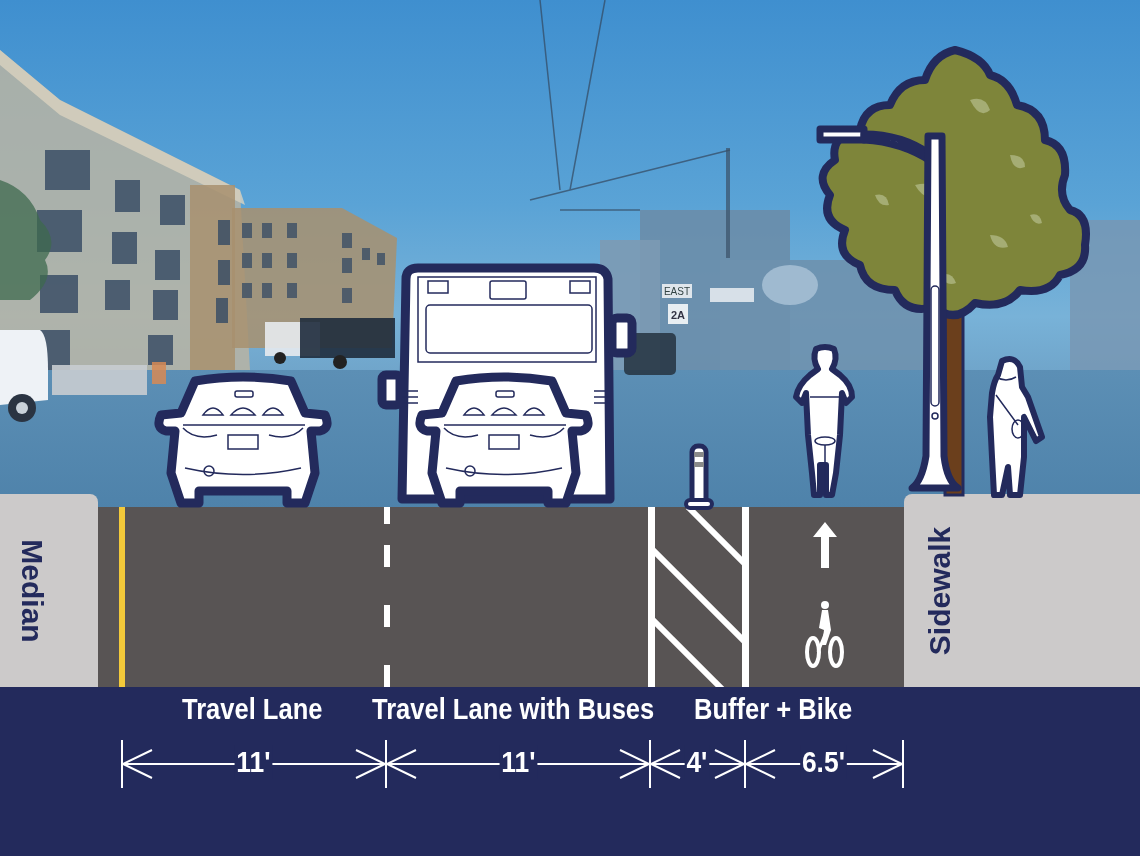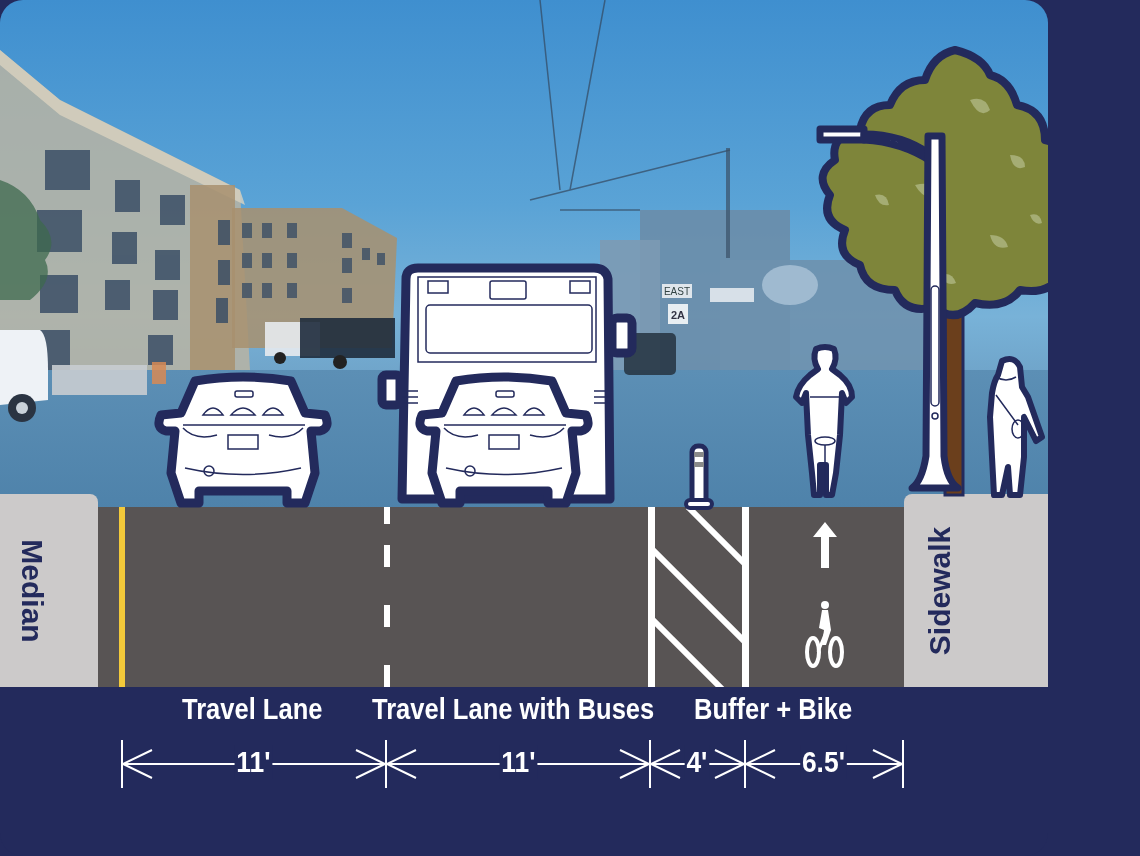--- a/index.html
+++ b/index.html
@@ -1,17 +1,17 @@
 <!DOCTYPE html>
 <html><head>
 <meta charset="utf-8">
 <style>
   html, body { margin: 0; padding: 0; }
   body { width: 1140px; height: 856px; overflow: hidden; background: #232a5c; font-family: "Liberation Sans", sans-serif; }
-  .canvas { position: relative; width: 1048px; height: 856px; overflow: hidden; border-radius: 23px; }
+  .canvas { position: relative; width: 1140px; height: 856px; overflow: hidden; }
 
   
   .sky { position: absolute; left: 0; top: 0; width: 1140px; height: 510px;
          background: linear-gradient(180deg, #3f8fcf 0%, #5aa3d6 40%, #78b2d8 62%, #6c9fc4 78%, #4f86ad 100%); }
   .road-photo { position: absolute; left: 0; top: 370px; width: 1140px; height: 140px;
          background: linear-gradient(180deg, #5c8fb5 0%, #4e82aa 100%); }
 
   
   .street { position: absolute; left: 98px; top: 507px; width: 806px; height: 180px; background: #585454; }
   .median { position: absolute; left: 0; top: 494px; width: 98px; height: 193px; background: #cccaca; border-top-right-radius: 8px; }

